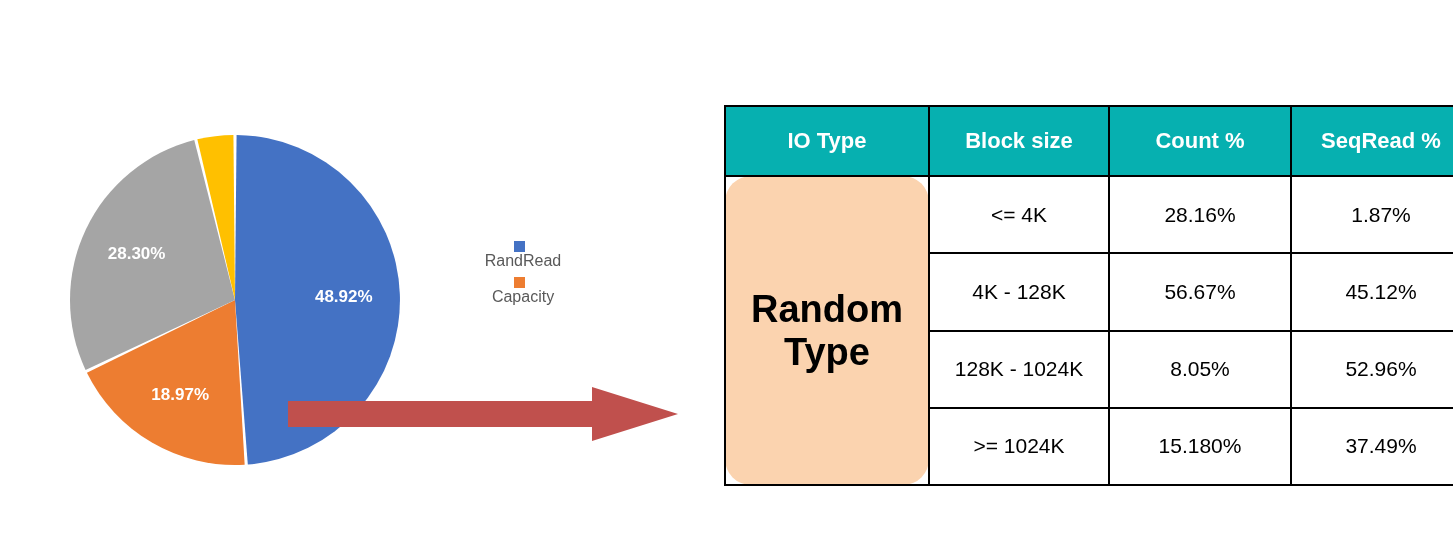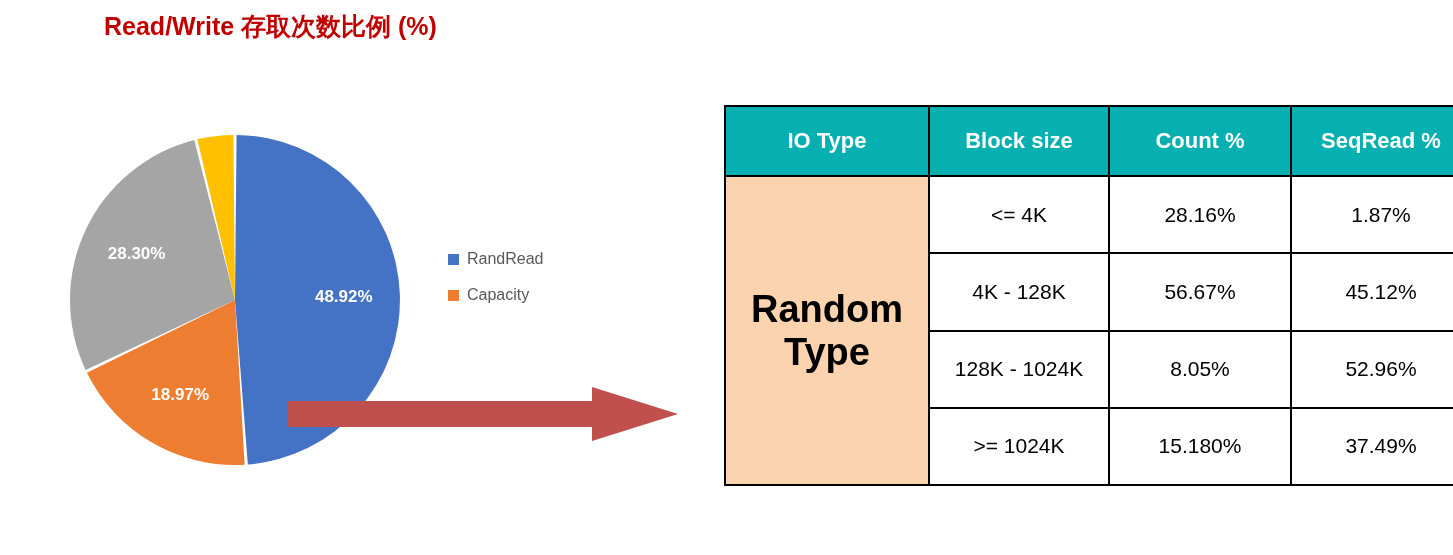--- a/index.html
+++ b/index.html
@@ -53,20 +53,21 @@
   #legend {
     position: absolute;
     left: 448px;
     top: 241px;
     width: 150px;
   }
   .legend-item {
     display: flex;
     align-items: center;
     height: 36px;
+    flex-direction: column;
   }
   .legend-swatch {
     width: 11px;
     height: 11px;
     margin-right: 8px;
     flex: 0 0 auto;
   }
   .legend-text {
     font-size: 16px;
     color: #595959;
@@ -112,34 +113,34 @@
   .col-block    { width: 180px; }
   .col-count    { width: 182px; }
   .col-capacity { width: 180px; }
 
   td.iotype-cell {
     background: #FBD3AF;
     color: #000000;
     font-size: 38px;
     font-weight: bold;
     line-height: 1.12;
+    border-radius: 26px;
   }
   td.data-cell {
     background: #ffffff;
     color: #000000;
     font-size: 21px;
     height: 77px;
   }
 </style>
 </head>
 <body>
 
 <div id="stage">
 
-  <div id="chart-title">Read/Write 存取次数比例 (%)</div>
 
   <div id="pie-wrap">
     <svg id="pie-svg" viewBox="0 0 370 370">
       <g id="pie-slices">
           <path d="M 180 180 L 181.58 15.01 A 165 165 0 0 1 192.82 344.50 Z" fill="#4472C4"></path>
           <path d="M 180 180 L 189.66 344.72 A 165 165 0 0 1 31.91 252.77 Z" fill="#ED7D31"></path>
           <path d="M 180 180 L 30.55 249.92 A 165 165 0 0 1 139.24 20.11 Z" fill="#A5A5A5"></path>
           <path d="M 180 180 L 142.32 19.36 A 165 165 0 0 1 178.42 15.01 Z" fill="#FFC000"></path>
         </g>
       <g id="pie-labels">

